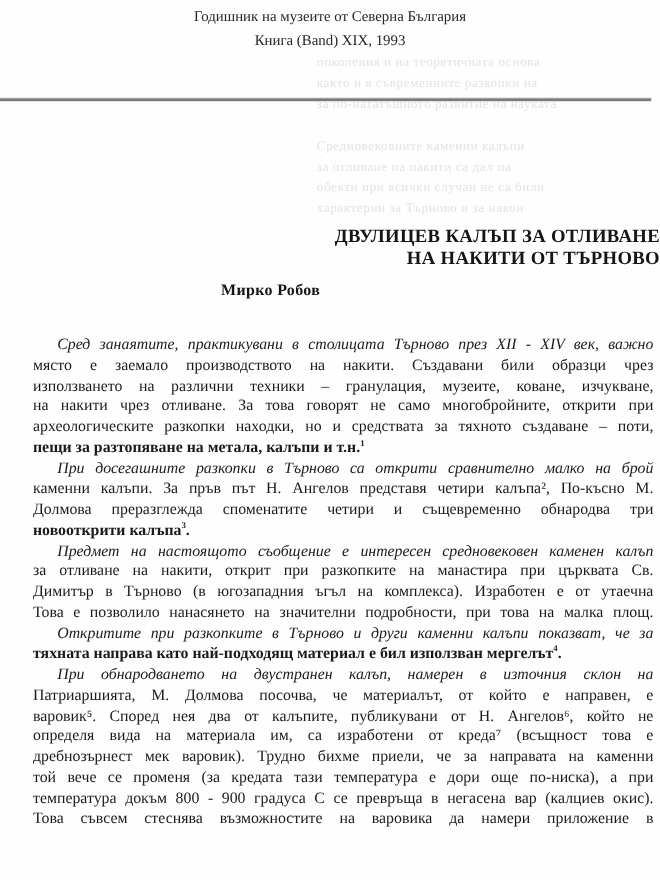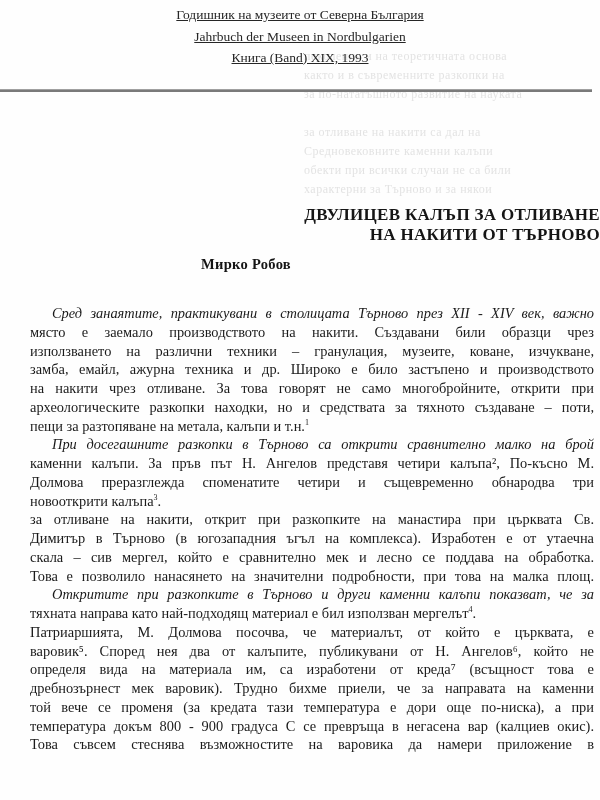--- a/index.html
+++ b/index.html
@@ -17,40 +17,40 @@
   }
   .page {
     position: absolute;
     left: 0; top: 0;
     width: 600px; height: 800px;
     background: #fefefe;
   }
   
   .bleed {
     position: absolute;
-    left: 304px; top: 28px;
+    left: 288px; top: 28px;
     width: 290px;
     color: #e3e3e3;
     font-size: 12px;
     line-height: 19px;
     white-space: nowrap;
     overflow: hidden;
     letter-spacing: 0.5px;
   }
   .bleed .bl { height: 19px; overflow: hidden; }
   .journal-header {
     position: absolute;
     left: 0; top: 4px;
     width: 600px;
     text-align: center;
     font-size: 13.5px;
     line-height: 21.5px;
     color: #262626;
   }
-  .journal-header div { white-space: nowrap; text-decoration: underline; }
+  .journal-header div { white-space: nowrap; }
   .rule {
     position: absolute;
     left: 0; top: 89px;
     width: 592px;
     height: 3px;
     background: #7a7a7a;
     border-top: 1px solid #a0a0a0;
     box-sizing: border-box;
   }
   .title {
@@ -84,75 +84,74 @@
   }
   .line {
     display: block;
     height: 18.75px;
     white-space: nowrap;
     text-align: justify;
     text-align-last: justify;
     overflow: visible;
   }
   .line.indent { padding-left: 22px; font-style: italic; }
-  .line.last { text-align-last: left; }
+  .line.last { text-align-last: left; font-weight: bold; }
   sup { font-size: 8px; line-height: 0; vertical-align: 6px; }
 </style>
 </head>
 <body>
 
 <div class="page">
 
   <div class="bleed" id="bleed">
       <div class="bl"></div>
       <div class="bl">поколения и на теоретичната основа</div>
       <div class="bl">както и в съвременните разкопки на</div>
       <div class="bl">за по-нататъшното развитие на науката</div>
       <div class="bl"></div>
+      <div class="bl">Средновековните каменни калъпи</div>
       <div class="bl">за отливане на накити са дал на</div>
-      <div class="bl">Средновековните каменни калъпи</div>
       <div class="bl">обекти при всички случаи не са били</div>
       <div class="bl">характерни за Търново и за някои</div>
       <div class="bl"></div>
     </div>
 
   <div class="journal-header">
     <div>Годишник на музеите от Северна България</div>
-    <div>Jahrbuch der Museen in Nordbulgarien</div>
     <div>Книга  (Band) XIX, 1993</div>
   </div>
 
   <div class="rule"></div>
 
   <div class="title">
     <div>ДВУЛИЦЕВ КАЛЪП ЗА ОТЛИВАНЕ</div>
     <div>НА НАКИТИ ОТ ТЪРНОВО</div>
   </div>
 
   <div class="author">Мирко Робов</div>
 
   <div class="body-text" id="body">
       <span class="line indent"><span>Сред занаятите, практикувани в столицата Търново през XII - XIV век, важно</span></span>
       <span class="line"><span>място е заемало производството на накити. Създавани били образци чрез</span></span>
       <span class="line"><span>използването на различни техники – гранулация, музеите, коване, изчукване,</span></span>
-      <span class="line"><span>замба, емайл, ажурна техника и др. Широко е било застъпено и производството</span></span>
       <span class="line"><span>на накити чрез отливане. За това говорят не само многобройните, открити при</span></span>
       <span class="line"><span>археологическите разкопки находки, но и средствата за тяхното създаване – поти,</span></span>
       <span class="line last"><span>пещи за разтопяване на метала, калъпи и т.н.</span><sup>1</sup></span>
       <span class="line indent"><span>При досегашните разкопки в Търново са открити сравнително малко на брой</span></span>
       <span class="line"><span>каменни калъпи. За пръв път Н. Ангелов представя четири калъпа², По-късно М.</span></span>
       <span class="line"><span>Долмова преразглежда споменатите четири и същевременно обнародва три</span></span>
       <span class="line last"><span>новооткрити калъпа</span><sup>3</sup>.</span>
+      <span class="line indent"><span>Предмет на настоящото съобщение е интересен средновековен каменен калъп</span></span>
       <span class="line"><span>за отливане на накити, открит при разкопките на манастира при църквата Св.</span></span>
       <span class="line"><span>Димитър в Търново (в югозападния ъгъл на комплекса). Изработен е от утаечна</span></span>
-      <span class="line"><span>скала – сив мергел, който е сравнително мек и лесно се поддава на обработка.</span></span>
       <span class="line"><span>Това е позволило нанасянето на значителни подробности, при това на малка площ.</span></span>
       <span class="line indent"><span>Откритите при разкопките в Търново и други каменни калъпи показват, че за</span></span>
       <span class="line last"><span>тяхната направа като най-подходящ материал е бил използван мергелът</span><sup>4</sup>.</span>
-      <span class="line"><span>Патриаршията, М. Долмова посочва, че материалът, от който е църквата, е</span></span>
+      <span class="line indent"><span>При обнародването на двустранен калъп, намерен в източния склон на</span></span>
+      <span class="line"><span>Патриаршията, М. Долмова посочва, че материалът, от който е направен, е</span></span>
       <span class="line"><span>варовик⁵. Според нея два от калъпите, публикувани от Н. Ангелов⁶, който не</span></span>
       <span class="line"><span>определя вида на материала им, са изработени от креда⁷ (всъщност това е</span></span>
       <span class="line"><span>дребнозърнест мек варовик). Трудно бихме приели, че за направата на каменни</span></span>
       <span class="line"><span>той вече се променя (за кредата тази температура е дори още по-ниска), а при</span></span>
       <span class="line"><span>температура докъм 800 - 900 градуса С се превръща в негасена вар (калциев окис).</span></span>
       <span class="line"><span>Това съвсем стеснява възможностите на варовика да намери приложение в</span></span>
     </div>
 
 </div>
 

